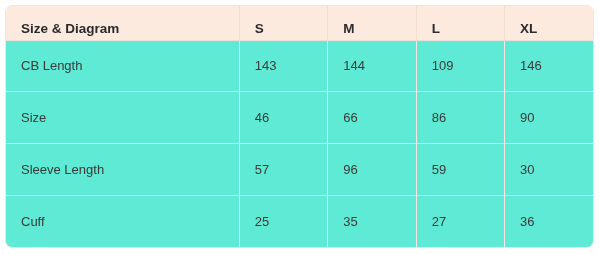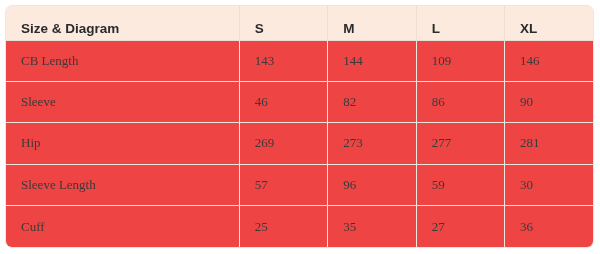--- a/index.html
+++ b/index.html
@@ -44,23 +44,22 @@
     font-weight: bold;
     color: #2b2b2b;
     padding: 12px 0 0 15px;
     border-right: 1px solid #f0dfd0;
     border-bottom: 1px solid #eadfd4;
     white-space: nowrap;
   }
   thead th:last-child { border-right: none; }
 
   tbody tr.data-row {
-    background: #ef4444;
+    background: #5eead4;
     height: 34.7px;
-    font-family: Liberation Serif, serif;
   }
   tbody td {
     text-align: left;
     font-size: 13px;
     font-weight: normal;
     color: #3a3a3a;
     padding: 0 0 0 15px;
     border-right: 1px solid #f1e8e0;
     border-bottom: 1px solid #eee4db;
     white-space: nowrap;
@@ -91,32 +90,25 @@
     </thead>
     <tbody>
       <tr class="data-row">
         <td>CB Length</td>
         <td>143</td>
         <td>144</td>
         <td>109</td>
         <td>146</td>
       </tr>
       <tr class="data-row">
-        <td>Sleeve</td>
+        <td>Size</td>
         <td>46</td>
-        <td>82</td>
+        <td>66</td>
         <td>86</td>
         <td>90</td>
-      </tr>
-      <tr class="data-row">
-        <td>Hip</td>
-        <td>269</td>
-        <td>273</td>
-        <td>277</td>
-        <td>281</td>
       </tr>
       <tr class="data-row">
         <td>Sleeve Length</td>
         <td>57</td>
         <td>96</td>
         <td>59</td>
         <td>30</td>
       </tr>
       <tr class="data-row">
         <td>Cuff</td>

